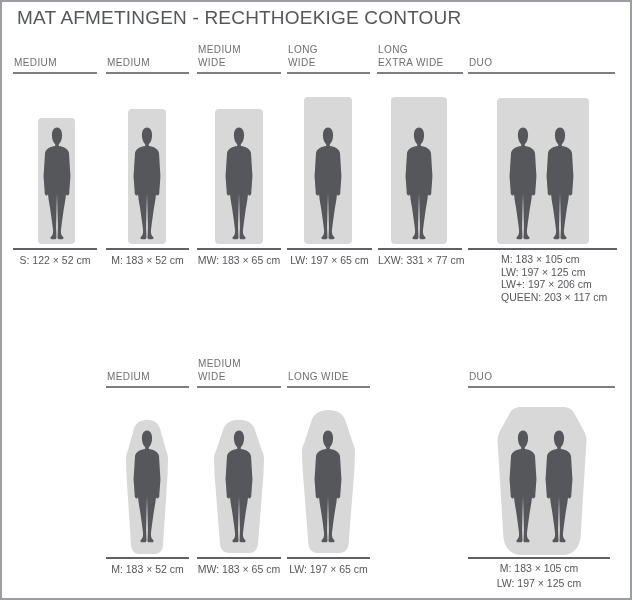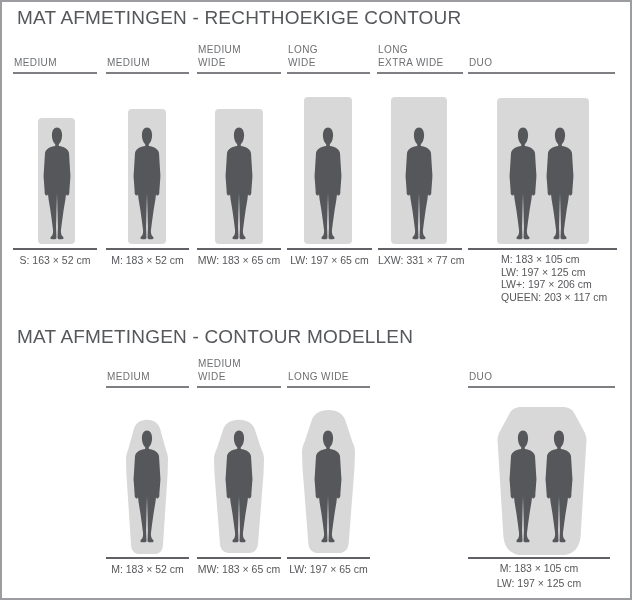--- a/index.html
+++ b/index.html
@@ -106,34 +106,33 @@
       <use href="#person"></use>
     </svg>
 
   <div class="lline" style="left:13px;top:248px;width:84px;"></div>
   <div class="lline" style="left:106px;top:248px;width:83px;"></div>
   <div class="lline" style="left:197px;top:248px;width:84px;"></div>
   <div class="lline" style="left:287px;top:248px;width:85px;"></div>
   <div class="lline" style="left:378px;top:248px;width:84px;"></div>
   <div class="lline" style="left:468px;top:248px;width:149px;"></div>
 
-  <div class="lab" style="left:13px;top:254px;width:84px;">S: 163 × 52 cm</div>
+  <div class="lab" style="left:13px;top:254px;width:84px;">S: 122 × 52 cm</div>
   <div class="lab" style="left:106px;top:254px;width:83px;">M: 183 × 52 cm</div>
   <div class="lab" style="left:197px;top:254px;width:84px;">MW: 183 × 65 cm</div>
   <div class="lab" style="left:287px;top:254px;width:85px;">LW: 197 × 65 cm</div>
   <div class="lab" style="left:378px;top:254px;width:84px;">LXW: 331 × 77 cm</div>
 
   <div class="duolabs left" style="left:501px;top:253px;">
     <span>M: 183 × 105 cm</span>
     <span>LW: 197 × 125 cm</span>
     <span>LW+: 197 × 206 cm</span>
     <span>QUEEN: 203 × 117 cm</span>
   </div>
 
-  <div class="title" style="top:326px;">MAT AFMETINGEN - CONTOUR MODELLEN</div>
 
   <div class="hdr" style="left:107px;bottom:217px;">MEDIUM</div>
   <div class="hdr" style="left:198px;bottom:217px;">MEDIUM
 WIDE</div>
   <div class="hdr" style="left:288px;bottom:217px;">LONG WIDE</div>
   <div class="hdr" style="left:469px;bottom:217px;">DUO</div>
 
   <div class="rule" style="left:106px;top:386px;width:83px;"></div>
   <div class="rule" style="left:197px;top:386px;width:84px;"></div>
   <div class="rule" style="left:287px;top:386px;width:83px;"></div>

